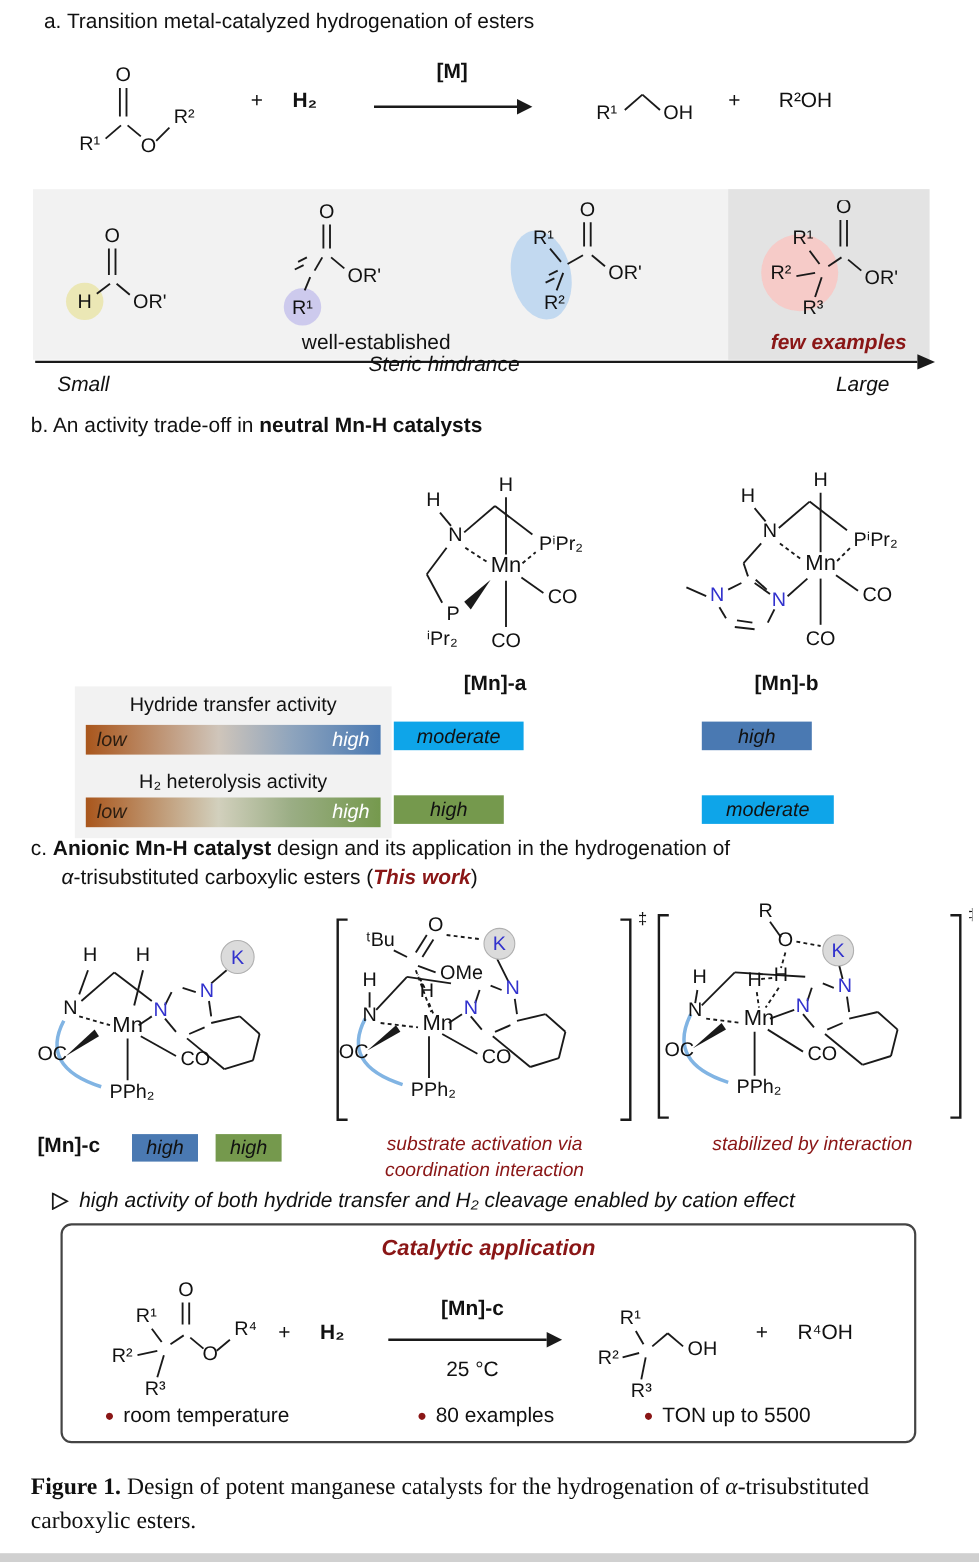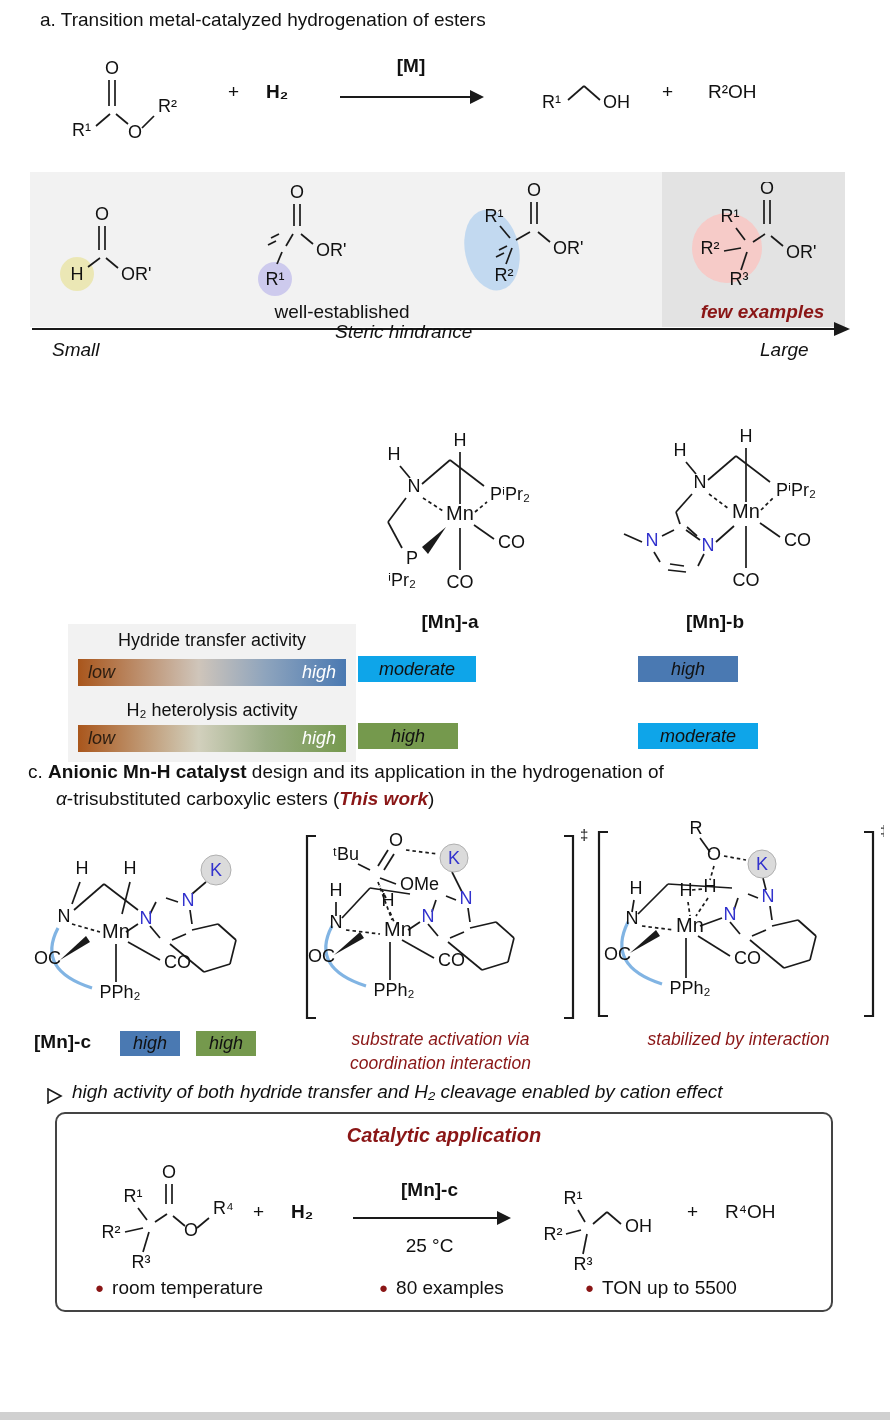--- a/index.html
+++ b/index.html
@@ -158,20 +158,24 @@
   </div>
 
   <svg class="abs" style="left:30px;top:318px" width="822" height="22" viewBox="0 0 822 22">
     <line x1="2" y1="11" x2="804" y2="11" class="bk"></line>
     <polygon points="804,4 820,11 804,18"></polygon>
   </svg>
   <div class="abs t19 it" style="left:52px;top:338px">Small</div>
   <div class="abs t19 it" style="left:335px;top:320px">Steric hindrance</div>
   <div class="abs t19 it" style="left:760px;top:338px">Large</div>
 
+  <div class="abs t19" style="left:28px;top:376px">
+    <span>b.</span>
+    <span>An activity trade-off in </span><span class="bold">neutral Mn-H catalysts</span>
+  </div>
 
   <svg class="abs" style="left:322px;top:418px" width="252" height="188" viewBox="0 0 252 188">
     <g>
       <line x1="138" y1="34" x2="138" y2="86"></line>
       <line x1="78" y1="48" x2="88" y2="60"></line>
       <line x1="100" y1="66" x2="128" y2="42"></line>
         <line x1="128" y1="42" x2="162" y2="68"></line>
       <line x1="101" y1="80" x2="121" y2="93" class="dash"></line>
       <line x1="153" y1="94" x2="165" y2="84" class="dash"></line>
       <line x1="152" y1="107" x2="172" y2="121"></line>
@@ -401,21 +405,21 @@
   <div class="badge bgreen" style="left:196px;top:1031px;width:60px;height:25px;line-height:25px">high</div>
 
   <div class="abs cap" style="left:298px;top:1028px;width:285px">
     <div>substrate activation via</div>
     <div>coordination interaction</div>
   </div>
   <div class="abs cap" style="left:596px;top:1028px;width:285px">
     <div>stabilized by interaction</div>
   </div>
 
-  <div class="abs" style="left:46px;top:1080px;display:flex;align-items:flex-end;gap:8px">
+  <div class="abs" style="left:46px;top:1080px;display:flex;align-items:center;gap:8px">
     <svg width="18" height="16" viewBox="0 0 18 16">
         <polygon class="tri" points="2,1 15,8 2,15"></polygon>
       </svg>
     <span class="t19 it">high activity of both hydride transfer and H₂ cleavage enabled by cation effect</span>
   </div>
 
   <div class="appbox">
     <div class="abs bold it dr center" style="left:0;top:10px;width:100%;font-size:20px">Catalytic application</div>
 
     <svg class="abs" style="left:28px;top:46px" width="160" height="122" viewBox="0 0 160 122">
@@ -471,16 +475,19 @@
     <div class="abs t19" style="left:322px;top:162px;display:flex;align-items:center;gap:8px">
       <span class="dr" style="font-size:15px">●</span>
       <span>80 examples</span>
     </div>
     <div class="abs t19" style="left:528px;top:162px;display:flex;align-items:center;gap:8px">
       <span class="dr" style="font-size:15px">●</span>
       <span>TON up to 5500</span>
     </div>
   </div>
 
+  <div class="abs figcap" style="left:28px;top:1336px;width:832px">
+    <span class="bold">Figure 1.</span><span> Design of potent manganese catalysts for the hydrogenation of </span><span class="it">α</span><span>-trisubstituted carboxylic esters.</span>
+  </div>
 
   <div class="abs" style="left:0;top:1412px;width:890px;height:8px;background:#d0d0d0"></div>
 
 </div>
 
 </body></html>

